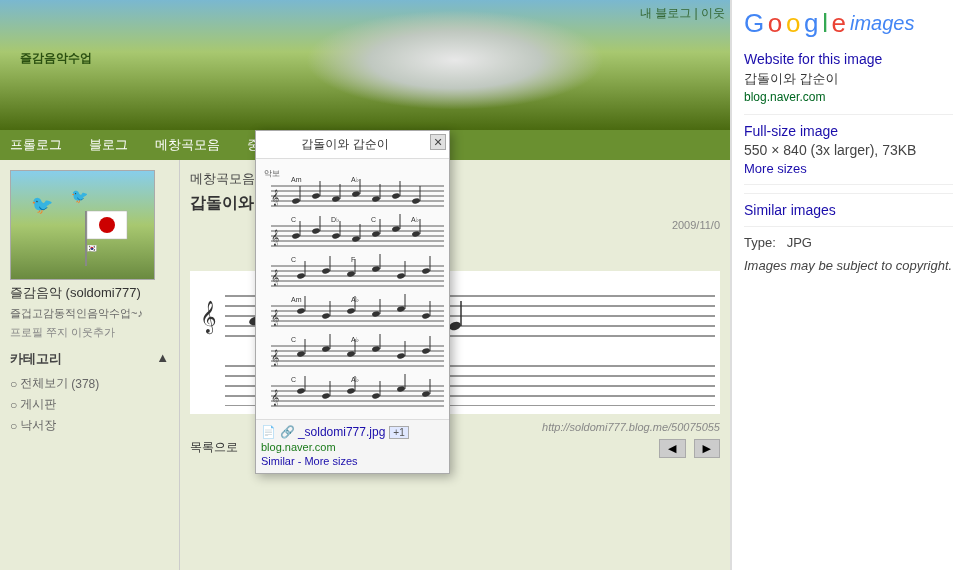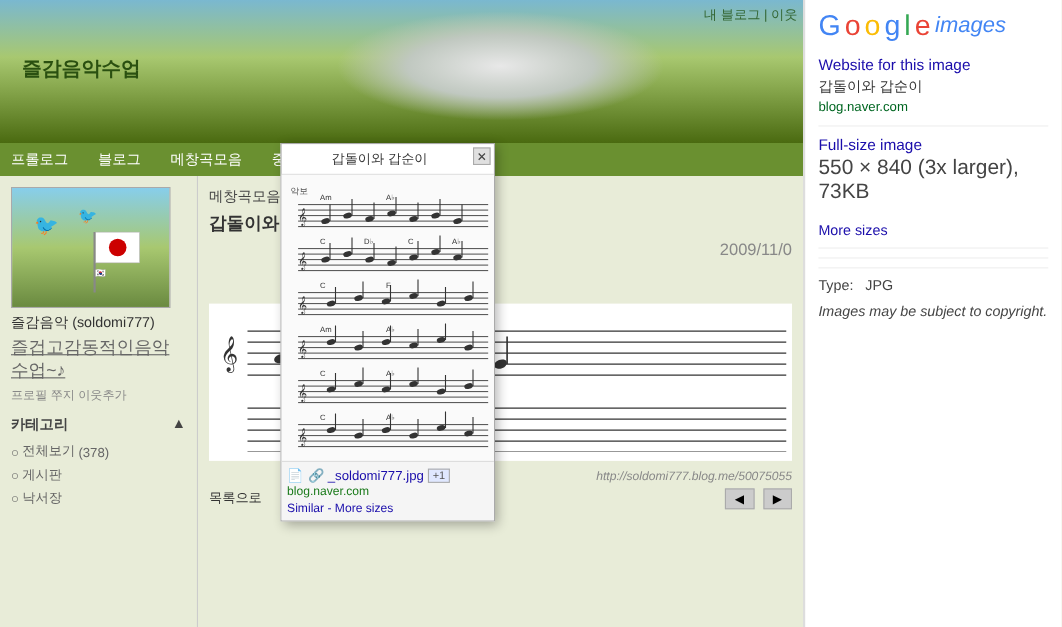--- a/index.html
+++ b/index.html
@@ -32,21 +32,21 @@
       height: 100px;
       background: radial-gradient(ellipse, #e8e8e8 0%, #c0c8c0 40%, transparent 70%);
       border-radius: 50%;
     }
 
     .blog-title {
       position: absolute;
       top: 50px;
       left: 20px;
       color: #2a5010;
-      font-size: 18px;
+      font-size: 12px;
       font-weight: bold;
     }
 
     .top-nav-right {
       position: absolute;
       top: 5px;
       right: 5px;
       color: #336633;
       font-size: 12px;
     }
@@ -93,23 +93,22 @@
       overflow: hidden;
       border: 1px solid #aaa;
     }
 
     .profile-name {
       font-size: 13px;
       color: #333;
     }
 
     .profile-desc {
-      font-size: 16px;
+      font-size: 11px;
       color: #666;
-      text-decoration: underline;
     }
 
     .profile-links {
       font-size: 11px;
       color: #888;
     }
 
     .category-section {
       margin-top: 8px;
     }
@@ -144,21 +143,21 @@
     }
 
     .post-title {
       font-size: 16px;
       color: #333;
       font-weight: bold;
       margin-bottom: 5px;
     }
 
     .post-date {
-      font-size: 15px;
+      font-size: 11px;
       color: #888;
       text-align: right;
     }
 
     .music-sheet-area {
       background: #fff;
       padding: 5px;
       margin-top: 5px;
     }
 
@@ -294,23 +293,23 @@
       margin-bottom: 2px;
     }
 
     .right-domain {
       color: #006621;
       font-size: 12px;
       margin-bottom: 10px;
     }
 
     .right-info {
-      font-size: 19px;
+      font-size: 14px;
       color: #444;
-      margin-bottom: 16px;
+      margin-bottom: 3px;
     }
 
     .right-info-link {
       color: #1a0dab;
       text-decoration: none;
       font-size: 13px;
     }
 
     .right-type {
       font-size: 13px;
@@ -661,20 +660,21 @@
   <div class="right-info">550 × 840 (3x larger), 73KB</div>
   <a class="right-info-link" href="#">More sizes</a>
 
   <div class="divider"></div>
 
   
 
   <div class="divider"></div>
 
   
+  <a class="right-link" href="#">Similar images</a>
 
   <div class="divider"></div>
 
   
   <div class="right-type">
     <span>Type:</span>
     &nbsp;
     <span>JPG</span>
   </div>
 

